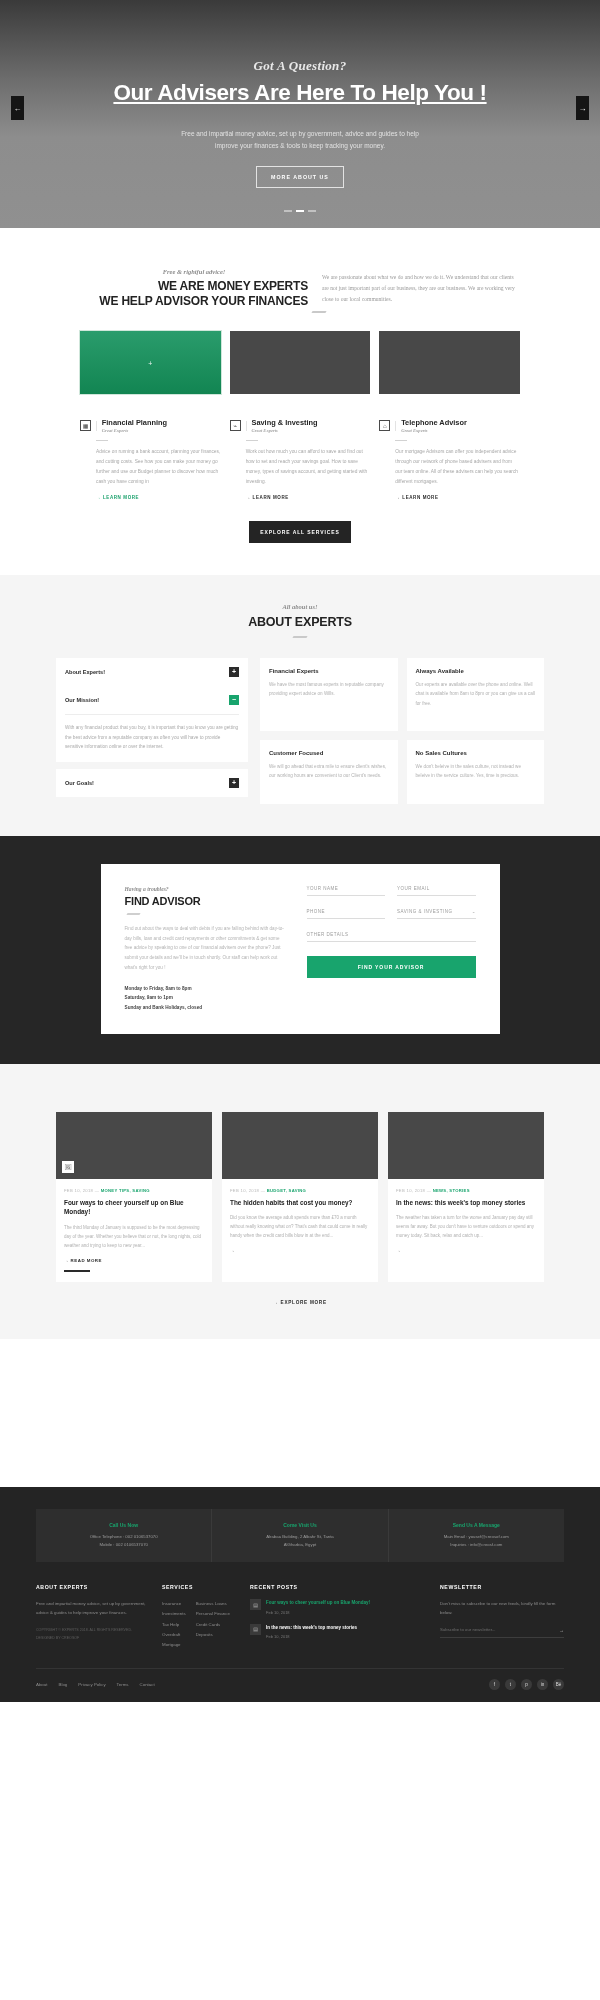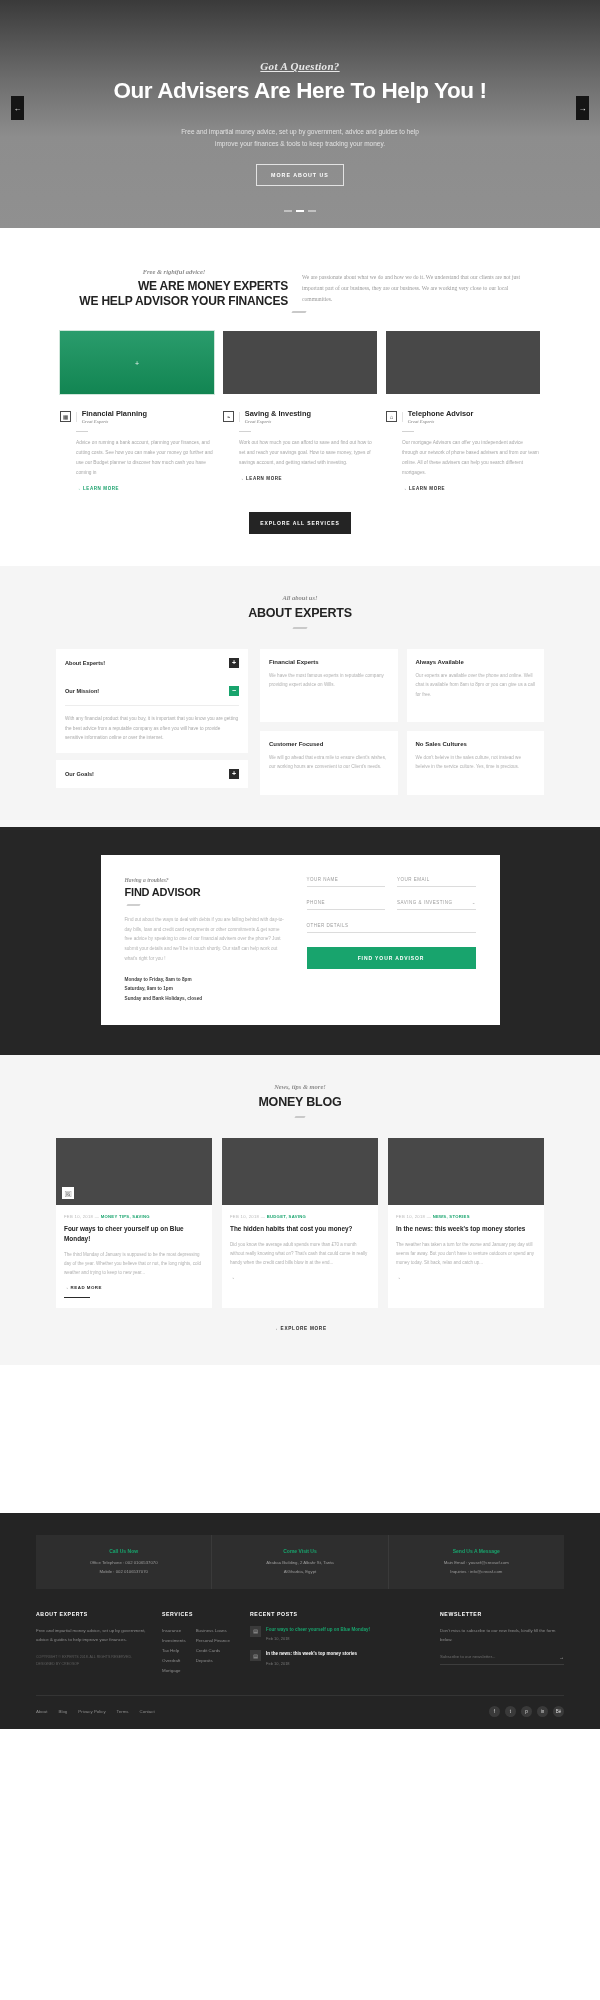--- a/index.html
+++ b/index.html
@@ -13,25 +13,25 @@
   
   .hero {
     height: 228px; position: relative;
     background: linear-gradient(180deg, #3a3a3a 0%, #6d6d6d 35%, #8d8d8d 60%, #909090 100%);
     display: flex; flex-direction: column;
     align-items: center; justify-content: center;
   }
   .hero-inner { text-align: center; margin-top: 18px; }
   .hero-kicker {
     font-family: "Liberation Serif", serif; font-style: italic; font-weight: bold;
-    font-size: 11px; color: #e8e8e8; letter-spacing: .3px; margin-bottom: 7px; text-decoration: underline;
+    font-size: 13px; color: #e8e8e8; letter-spacing: .3px; margin-bottom: 7px;
   }
   .hero-title {
     font-size: 22.5px; font-weight: bold; color: #fff;
-    letter-spacing: -0.4px; line-height: 1.1; margin-bottom: 22px;
+    letter-spacing: -0.4px; line-height: 1.1; margin-bottom: 22px; text-decoration: underline;
   }
   .hero-sub {
     font-size: 6.5px; color: #e2e2e2; line-height: 1.85; font-weight: 300;
   }
   .hero-btn {
     margin-top: 14px; display: inline-block;
     border: 1px solid rgba(255,255,255,.75); color: #fff;
     font-size: 5.3px; font-weight: bold; letter-spacing: 1px;
     padding: 7px 14px; background: transparent;
   }
@@ -43,21 +43,21 @@
   .arrow.left { left: 11px; }
   .arrow.right { right: 11px; }
   .dots {
     position: absolute; bottom: 16px; left: 0; right: 0;
     display: flex; justify-content: center; gap: 4px;
   }
   .dots i { display: block; width: 8px; height: 1.5px; background: rgba(255,255,255,.45); }
   .dots i.on { background: #fff; height: 2px; }
 
   
-  .sec { padding: 0 60px; }
+  .sec { padding: 0 80px; }
   .sec-head { text-align: center; }
   .kicker {
     font-family: "Liberation Serif", serif; font-style: italic; font-weight: bold;
     font-size: 6.5px; color: #8d8d8d; margin-bottom: 5px;
   }
   .h2 {
     font-size: 12.5px; font-weight: bold; color: #232323;
     letter-spacing: -0.2px; line-height: 1.25;
   }
   .sq {
@@ -85,21 +85,21 @@
   .card { flex: 1; }
   .card-img { height: 63px; width: 100%; position: relative; background: #484848; }
   .card.featured .card-img {
     background: linear-gradient(180deg, #2a9c6c 0%, #128552 100%);
     outline: 1px solid #cfe6da;
   }
   .plus {
     position: absolute; left: 50%; top: 50%; transform: translate(-50%,-50%);
     color: rgba(255,255,255,.9); font-size: 7px; line-height: 1;
   }
-  .card-head { display: flex; align-items: center; gap: 5px; margin-top: 15px; }
+  .card-head { display: flex; align-items: center; gap: 5px; margin-top: 24px; }
   .card-ico {
     width: 11px; height: 11px; border: .8px solid #4a4a4a;
     display: flex; align-items: center; justify-content: center;
     font-size: 6px; color: #3a3a3a; flex: 0 0 11px;
   }
   .card-div { width: .8px; height: 10px; background: #e3e3e3; }
   .card-title { font-size: 7.4px; font-weight: bold; color: #262626; line-height: 1.25; }
   .card-sub {
     font-family: "Liberation Serif", serif; font-style: italic; font-weight: bold;
     font-size: 4.6px; color: #a4a4a4; margin-top: 1px;
@@ -390,25 +390,20 @@
           <div class="fi">
               <label>OTHER DETAILS</label>
             </div>
         </div>
         <div class="fbtn">FIND YOUR ADVISOR</div>
       </div>
     </div>
   </div>
 
   <div class="blog">
-    <div class="sec-head">
-      <div class="kicker">News, tips &amp; more!</div>
-      <div class="h2">MONEY BLOG</div>
-      <div class="sq sm"></div>
-    </div>
     <div class="bgrid">
       <div class="bcard">
         <div class="bimg">
           <span class="bbadge">🖼</span>
         </div>
         <div class="bbody">
           <div class="bmeta"><span>FEB 10, 2018</span> — <b>MONEY TIPS, SAVING</b></div>
           <div class="btitle">Four ways to cheer yourself up on Blue Monday!</div>
           <div class="bexc">The third Monday of January is supposed to be the most depressing day of the year. Whether you believe that or not, the long nights, cold weather and trying to keep to new year...</div>
           <div class="bmore">→ READ MORE</div>

